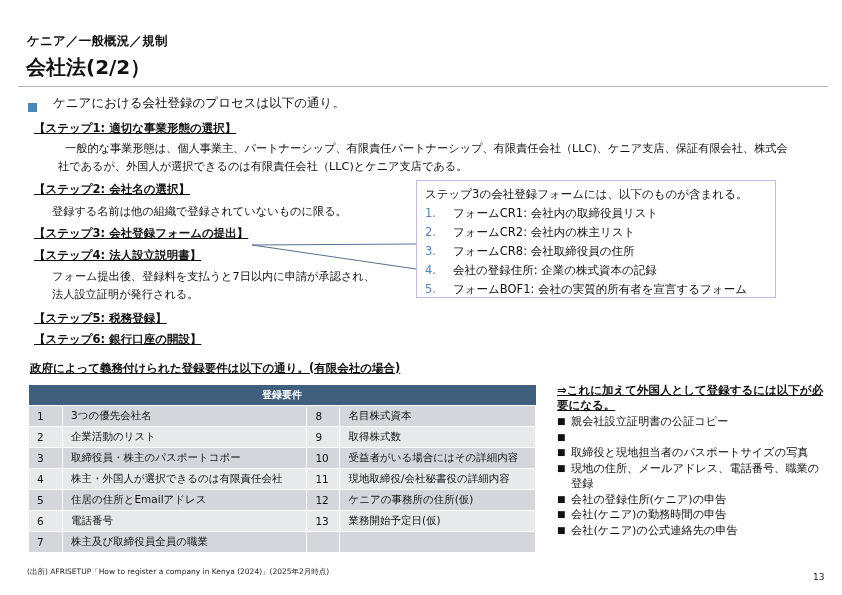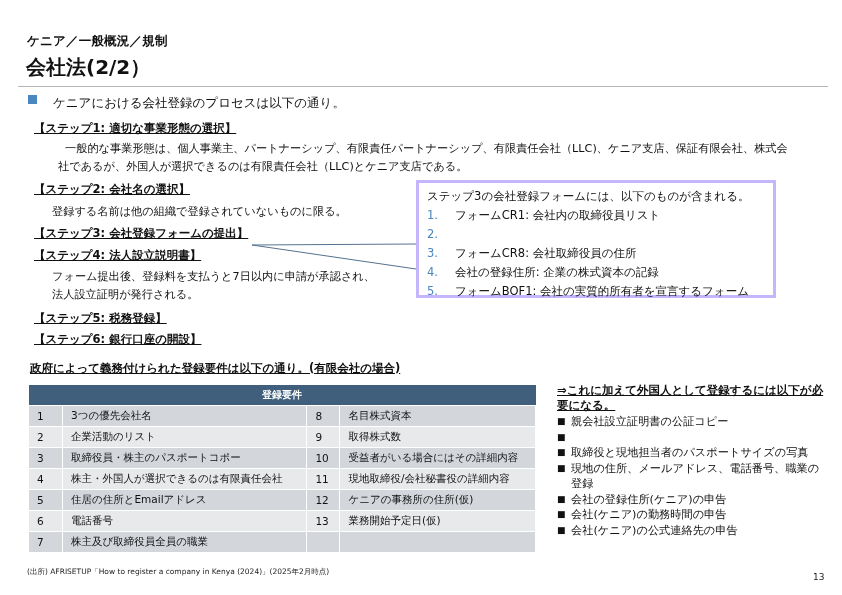--- a/index.html
+++ b/index.html
@@ -2,25 +2,25 @@
 <html><head>
   <meta charset="utf-8">
   <style>
     * { margin: 0; padding: 0; box-sizing: border-box; }
     html, body { width: 842px; height: 595px; background: #ffffff; overflow: hidden; }
     body { position: relative; font-family: "DejaVu Sans", "Liberation Sans", sans-serif; color: #111; }
     .abs { position: absolute; }
     .breadcrumb { left: 27px; top: 33px; font-size: 12.5px; font-weight: bold; letter-spacing: 0.2px; }
     .title { left: 26px; top: 54px; font-size: 20px; font-weight: bold; }
     .divider { left: 18px; top: 86px; width: 810px; height: 1px; background: #b5b5b5; }
-    .lead { left: 28px; top: 95px; font-size: 12.5px; display: flex; align-items: flex-start; }
+    .lead { left: 28px; top: 95px; font-size: 12.5px; display: flex; align-items: flex-end; }
     .lead .sq { width: 9px; height: 9px; background: #4a86c0; margin-right: 16px; }
     .step-h { font-size: 11.5px; font-weight: bold; text-decoration: underline; white-space: nowrap; }
     .step-t { font-size: 11.2px; line-height: 18px; }
-    .callout { left: 416px; top: 180px; width: 360px; height: 118px; border: 3px solid #c4b5fd; background: #fff; padding: 4px 8px; }
+    .callout { left: 416px; top: 180px; width: 360px; height: 118px; border: 1px solid #c4b5fd; background: #fff; padding: 4px 8px; }
     .callout .intro { font-size: 11.5px; line-height: 19px; }
     .callout ol { list-style: none; }
     .callout li { font-size: 11.5px; line-height: 19px; display: flex; }
     .callout li .num { color: #4a86c0; width: 28px; display: inline-block; }
     svg.pointer { position: absolute; left: 0; top: 0; pointer-events: none; }
     .req-title { left: 30px; top: 361px; font-size: 11.5px; font-weight: bold; text-decoration: underline; }
     table.req { position: absolute; left: 28px; top: 385px; width: 508px; border-collapse: collapse; font-size: 10.5px; }
     table.req th { background: #3f5f7c; color: #fff; height: 20px; font-weight: bold; font-size: 10px; }
     table.req td { height: 21px; padding-left: 8px; border: 1.5px solid #fff; }
     table.req tr.odd td { background: #d3d7dc; }
@@ -64,20 +64,21 @@
 
 <div class="abs callout">
   <div class="intro">ステップ3の会社登録フォームには、以下のものが含まれる。</div>
   <ol>
     <li>
         <span class="num">1.</span>
         <span>フォームCR1: 会社内の取締役員リスト</span>
       </li>
     <li>
         <span class="num">2.</span>
+        <span>フォームCR2: 会社内の株主リスト</span>
       </li>
     <li>
         <span class="num">3.</span>
         <span>フォームCR8: 会社取締役員の住所</span>
       </li>
     <li>
         <span class="num">4.</span>
         <span>会社の登録住所: 企業の株式資本の記録</span>
       </li>
     <li>

